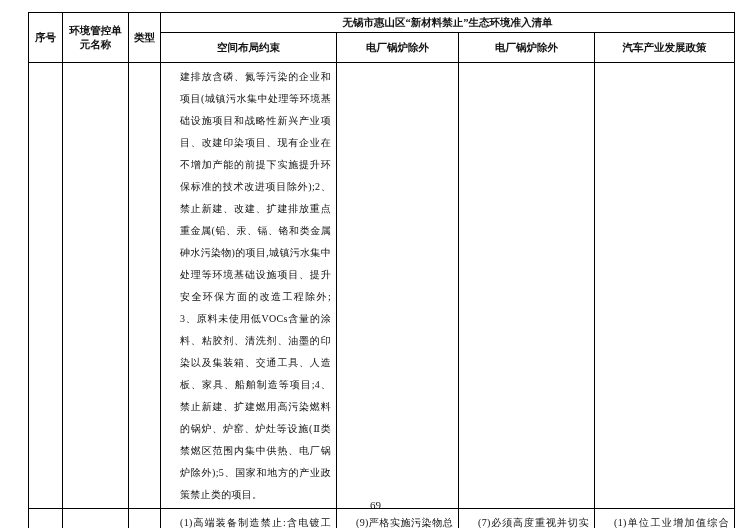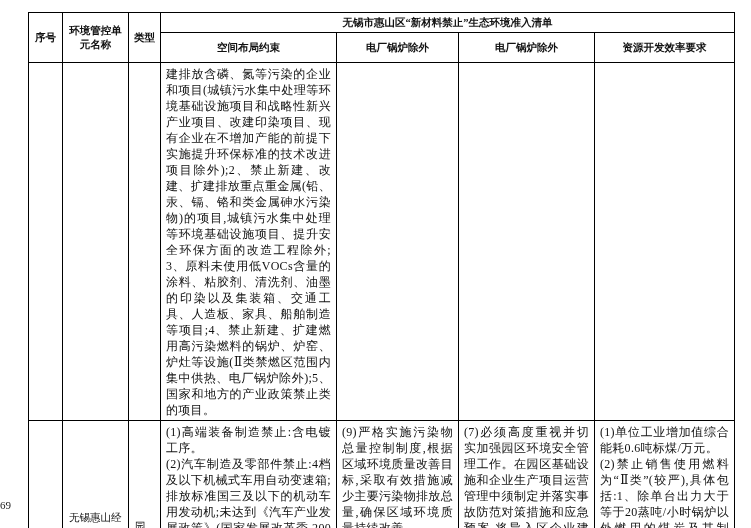--- a/index.html
+++ b/index.html
@@ -39,33 +39,34 @@
   .th-unit { padding:2px 11px; }
 
   td.cell-mid {
     text-align:left;
     vertical-align:middle;
     font-size:10.5px;
     line-height:18px;
     padding:2px 6px;
   }
   td.cell-text {
-    font-size:12px;
-    line-height:16px;
+    font-size:10px;
+    line-height:22px;
     letter-spacing:0.3px;
     text-align:justify;
     vertical-align:top;
-    padding:3px 5px 2px 5px;
+    padding:3px 5px 2px 19px;
     white-space:pre-line;
     word-break:break-all;
   }
 
   .page-number {
     position:absolute;
     left:0; right:0; top:499px;
+    text-align:center;
     font-size:11px;
     color:#222;
   }
 </style>
 </head>
 <body>
 
 <div class="page">
 
   <table class="doc">
@@ -84,21 +85,21 @@
       <th rowspan="2">序号</th>
       <th rowspan="2" class="th-unit">环境管控单元名称</th>
       <th rowspan="2">类型</th>
       <th colspan="4">无锡市惠山区“新材料禁止”生态环境准入清单</th>
     </tr>
 
     <tr class="hrow2">
       <th>空间布局约束</th>
       <th>电厂锅炉除外</th>
       <th>电厂锅炉除外</th>
-      <th>资源开发效率要求</th>
+      <th>汽车产业发展政策</th>
     </tr>
 
     <tr class="brow1">
       <td class="cell-mid"></td>
       <td class="cell-mid"></td>
       <td class="cell-mid"></td>
       <td class="cell-text">建排放含磷、氮等污染的企业和项目(城镇污水集中处理等环境基础设施项目和战略性新兴产业项目、改建印染项目、现有企业在不增加产能的前提下实施提升环保标准的技术改进项目除外);2、禁止新建、改建、扩建排放重点重金属(铅、汞、镉、铬和类金属砷水污染物)的项目,城镇污水集中处理等环境基础设施项目、提升安全环保方面的改造工程除外;3、原料未使用低VOCs含量的涂料、粘胶剂、清洗剂、油墨的印染以及集装箱、交通工具、人造板、家具、船舶制造等项目;4、禁止新建、扩建燃用高污染燃料的锅炉、炉窑、炉灶等设施(Ⅱ类禁燃区范围内集中供热、电厂锅炉除外);5、国家和地方的产业政策禁止类的项目。</td>
       <td class="cell-text"></td>
       <td class="cell-text"></td>
       <td class="cell-text"></td>

